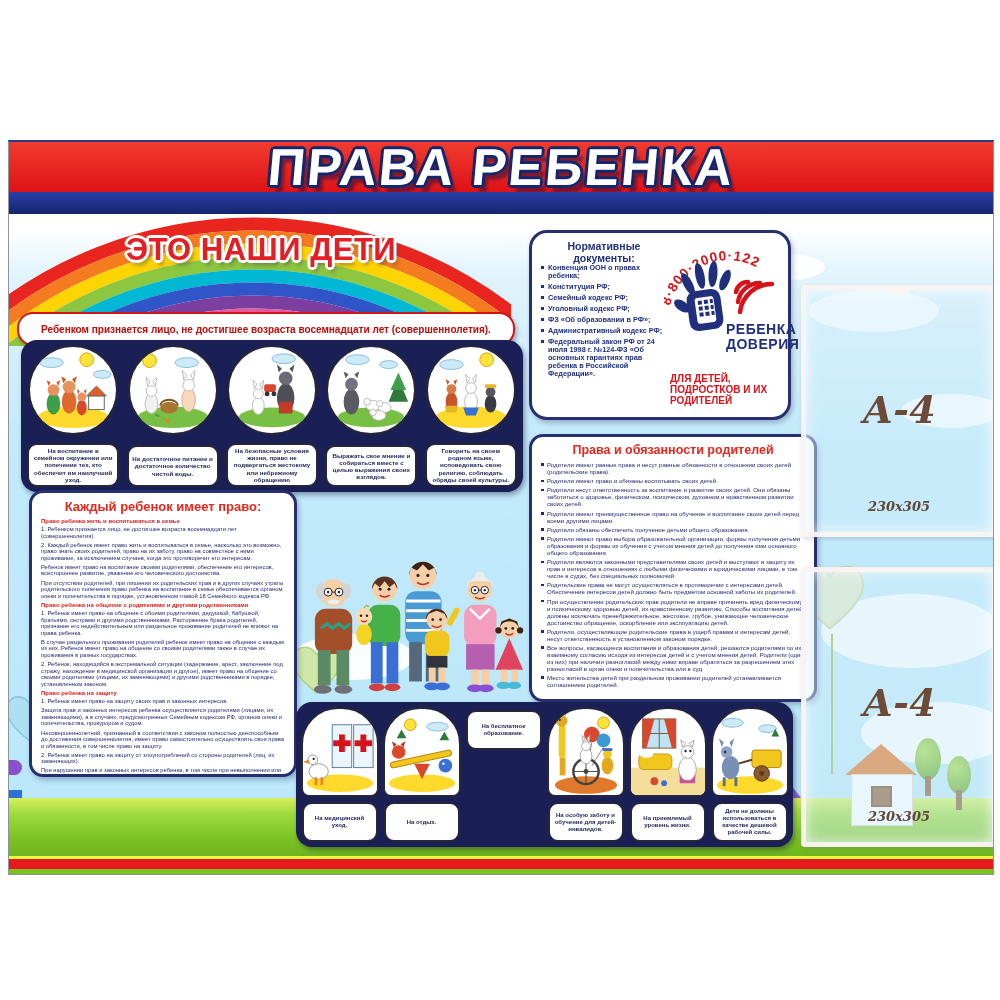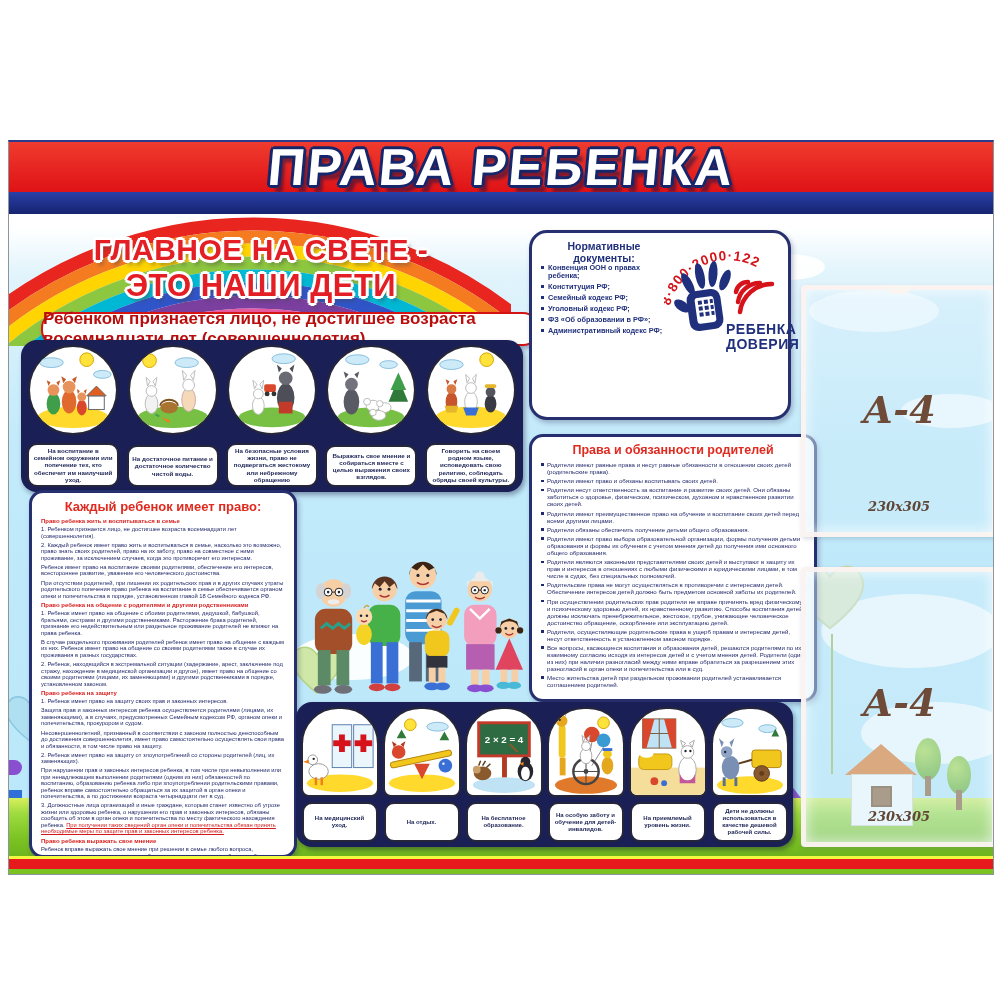--- a/index.html
+++ b/index.html
@@ -13,23 +13,23 @@
   .band-blue{position:absolute;left:0;top:50px;width:100%;height:22px;background:linear-gradient(180deg,#2a3fa8,#15246f);}
   .title{font-size:52px;font-weight:800;color:#fff;letter-spacing:2px;transform:skewX(-5deg);white-space:nowrap;
     text-shadow:3px 0 0 #16266b,-3px 0 0 #16266b,0 3px 0 #16266b,0 -3px 0 #16266b,
       2px 2px 0 #16266b,-2px 2px 0 #16266b,2px -2px 0 #16266b,-2px -2px 0 #16266b,6px 7px 3px rgba(10,20,70,.5);}
   
   .rainbow{position:absolute;left:-6px;top:72px;width:508px;height:132px;}
   .slogan{position:absolute;left:28px;top:90px;width:448px;text-align:center;}
   .slogan-line{font-weight:800;color:#e31e24;letter-spacing:.5px;line-height:36px;
     text-shadow:-2px -2px 0 #fff,2px -2px 0 #fff,-2px 2px 0 #fff,2px 2px 0 #fff,-3px 0 0 #fff,3px 0 0 #fff,0 -3px 0 #fff,0 3px 0 #fff,3px 5px 4px rgba(70,70,70,.55);}
   .sl1{font-size:30px;} .sl2{font-size:31px;}
-  .def-bar{position:absolute;left:32px;top:170px;width:494px;height:30px;background:#fff;
+  .def-bar{position:absolute;left:8px;top:170px;width:494px;height:30px;background:#fff;
     border:2.5px solid #d41414;border-radius:16px;display:flex;align-items:center;justify-content:center;
-    font-size:17px;font-weight:700;color:#b80e0e;box-shadow:2px 3px 4px rgba(40,40,90,.35);}
+    font-size:10px;font-weight:700;color:#b80e0e;box-shadow:2px 3px 4px rgba(40,40,90,.35);}
   
   .docs-card{position:absolute;left:520px;top:88px;width:262px;height:190px;background:#fff;
     border:3px solid #27306e;border-radius:18px;box-shadow:2px 3px 5px rgba(40,40,90,.3);display:flex;padding:7px 5px 5px 8px;box-sizing:border-box;}
   .docs-left{width:128px;}
   .docs-title{color:#20307c;font-weight:800;font-size:10.5px;text-align:center;line-height:12px;margin-bottom:0;}
   .docs-list{margin:0;padding:0;list-style:none;}
   .docs-list li{position:relative;padding-left:8px;font-size:7.3px;font-weight:700;line-height:8px;color:#20307c;margin-bottom:3px;}
   .docs-list li::before{content:"";position:absolute;left:1px;top:2.4px;width:3px;height:3px;background:#20307c;}
   .docs-right{position:relative;flex:1;}
   .phone-name{position:absolute;left:58px;top:82px;color:#20307c;font-weight:800;font-size:14px;line-height:14.5px;letter-spacing:.5px;}
@@ -52,21 +52,21 @@
   .circle-art{width:86px;height:86px;background:#fff;border:2.5px solid #26263a;border-radius:50%;overflow:hidden;flex:none;}
   .arch-art{width:74px;height:86px;background:#fff;border:2px solid #26263a;border-radius:37px 37px 8px 8px;overflow:hidden;flex:none;}
   .circle-art svg,.arch-art svg{width:100%;height:100%;display:block;}
   .caption{background:#fff;border:2px solid #26263a;border-radius:10px;margin-top:3px;width:92px;min-height:42px;
     display:flex;align-items:center;justify-content:center;text-align:center;
     font-size:6.2px;font-weight:700;color:#1c2355;line-height:7.2px;padding:2px 3px;box-sizing:border-box;}
   .caption.small{width:76px;min-height:40px;font-size:6px;line-height:7px;}
   
   .text-card{position:absolute;background:#fff;border:3px solid #27306e;border-radius:14px;
     padding:6px 9px;box-sizing:border-box;overflow:hidden;box-shadow:2px 3px 5px rgba(40,40,90,.3);}
-  .left-card{left:20px;top:348px;width:268px;height:368px;}
+  .left-card{left:20px;top:348px;width:268px;height:287px;}
   .right-card{left:520px;top:292px;width:288px;height:268px;}
   .card-title{color:#e02a1f;font-weight:800;text-align:center;margin:0 0 4px;}
   .left-card .card-title{font-size:13px;} .right-card .card-title{font-size:12.5px;}
   .lc-h{color:#d81f1f;font-weight:700;font-size:6px;line-height:6.8px;margin:3px 0 1.5px;}
   .lc-p{font-size:5.8px;line-height:6.5px;color:#232a6b;margin:0 0 2.6px;}
   .hl{color:#d21a1a;text-decoration:underline;}
   .rc-list{margin:0;padding:0;list-style:none;}
   .rc-list li{position:relative;padding-left:6px;font-size:6.1px;line-height:7px;color:#232a6b;margin-bottom:2.2px;}
   .rc-list li::before{content:"";position:absolute;left:0;top:2.4px;width:2.6px;height:2.6px;background:#232a6b;}
   
@@ -144,36 +144,36 @@
         <circle cx="250" cy="430" r="407" stroke="#f47b20" stroke-width="13"></circle>
         <circle cx="250" cy="430" r="394" stroke="#ffd400" stroke-width="13"></circle>
         <circle cx="250" cy="430" r="381" stroke="#8dc63f" stroke-width="13"></circle>
         <circle cx="250" cy="430" r="368" stroke="#00b8d4" stroke-width="13"></circle>
         <circle cx="250" cy="430" r="355" stroke="#2f55c9" stroke-width="13"></circle>
         <circle cx="250" cy="430" r="342" stroke="#7b3fa0" stroke-width="13"></circle>
         <circle cx="250" cy="430" r="329" stroke="#e85aa0" stroke-width="13"></circle>
       </g>
     </svg>
     <div class="slogan">
-      <div class="slogan-line sl1">ГЛАВНОЕ НА СВЕТЕ -</div>
       <div class="slogan-line sl2">ЭТО НАШИ ДЕТИ</div>
     </div>
 
     <div class="def-bar">Ребенком признается лицо, не достигшее возраста восемнадцати лет (совершеннолетия).</div>
 
     <div class="docs-card">
       <div class="docs-left">
         <div class="docs-title">Нормативные документы:</div>
         <ul class="docs-list">
           <li>Конвенция ООН о правах ребенка;</li>
           <li>Конституция РФ;</li>
           <li>Семейный кодекс РФ;</li>
           <li>Уголовный кодекс РФ;</li>
           <li>ФЗ «Об образовании в РФ»;</li>
           <li>Административный кодекс РФ;</li>
+          <li>Федеральный закон РФ от 24 июля 1998 г. №124-ФЗ «Об основных гарантиях прав ребенка в Российской Федерации».</li>
         </ul>
       </div>
       <div class="docs-right">
         <svg style="position:absolute;left:-4px;top:0;width:132px;height:100px;" viewBox="0 0 132 100">
           <defs>
               <path id="arcP" d="M 6,66 A 60,60 0 0 1 124,74" fill="none"></path>
             </defs>
           <text font-size="13.5" font-weight="bold" fill="#d6131a" letter-spacing="1">
             <textPath href="#arcP">8·800·2000·122</textPath>
           </text>
@@ -200,20 +200,21 @@
           <g fill="none" stroke="#d6131a" stroke-width="4.5" stroke-linecap="round">
             <path d="M72,52 a12,12 0 0 1 12,-10"></path>
             <path d="M74,62 a22,22 0 0 1 22,-19"></path>
             <path d="M76,72 a32,32 0 0 1 32,-28"></path>
           </g>
         </svg>
         <div class="phone-name">
           <div>РЕБЕНКА</div>
           <div>ДОВЕРИЯ</div>
         </div>
+        <div class="audience">ДЛЯ ДЕТЕЙ, ПОДРОСТКОВ И ИХ РОДИТЕЛЕЙ</div>
       </div>
     </div>
 
     <div class="row-panel row-top">
       <div class="cardcell">
         <div class="circle-art">
           <svg viewBox="0 0 88 88">
             <ellipse cx="44" cy="72" rx="36" ry="11" fill="#ffd92b"></ellipse>
             <circle cx="58" cy="13" r="7" fill="#ffe23a" stroke="#d7a500"></circle>
             <ellipse cx="22" cy="16" rx="12" ry="5" fill="#cdeaf8" stroke="#86bedd"></ellipse>
@@ -488,36 +489,20 @@
             <rect x="6" y="48" width="64" height="6" rx="3" transform="rotate(-12 38 56)" fill="#f2c71d" stroke="#b8860b"></rect>
             <circle cx="14" cy="44" r="7" fill="#d9482c"></circle>
               <path d="M9 39 l-2 -6 5 3 z M19 39 l2 -6 -5 3 z" fill="#b33a22"></path>
             <circle cx="62" cy="58" r="7" fill="#3a6fd6"></circle>
               <circle cx="60" cy="56" r="1.2" fill="#fff"></circle>
           </svg>
         </div>
         <div class="caption small">На отдых.</div>
       </div>
       <div class="cardcell">
-        <div class="arch-art">
-          <svg viewBox="0 0 76 88">
-            <ellipse cx="38" cy="78" rx="32" ry="8" fill="#bfe3f5"></ellipse>
-            <rect x="36" y="48" width="5" height="22" fill="#b33a22"></rect>
-            <rect x="12" y="14" width="52" height="34" fill="#2f6b42" stroke="#c23a2a" stroke-width="3"></rect>
-            <text x="38" y="35" text-anchor="middle" font-size="10" font-weight="bold" fill="#fff">2 × 2 = 4</text>
-            <ellipse cx="16" cy="66" rx="9" ry="7" fill="#8a5a2e"></ellipse>
-              <circle cx="10" cy="62" r="4" fill="#caa06a"></circle>
-              <path d="M12 58 l2 -5 M16 58 l3 -5 M20 60 l4 -4" stroke="#5e3c1c" stroke-width="1.5"></path>
-            <ellipse cx="60" cy="64" rx="8" ry="10" fill="#26262e"></ellipse>
-              <ellipse cx="60" cy="66" rx="4.5" ry="7" fill="#fff"></ellipse>
-              <circle cx="60" cy="54" r="5" fill="#26262e"></circle>
-              <path d="M58 54 l-4 2 4 2 z" fill="#f07f1a"></path>
-            <line x1="52" y1="44" x2="44" y2="36" stroke="#8a5a2e" stroke-width="2"></line>
-          </svg>
-        </div>
         <div class="caption small">На бесплатное образование.</div>
       </div>
       <div class="cardcell">
         <div class="arch-art">
           <svg viewBox="0 0 76 88">
             <ellipse cx="38" cy="78" rx="32" ry="9" fill="#e07a2a"></ellipse>
             <circle cx="56" cy="14" r="6" fill="#ffe23a" stroke="#d7a500"></circle>
             <circle cx="44" cy="26" r="8" fill="#d9482c"></circle>
               <circle cx="56" cy="32" r="7" fill="#3a9ad4"></circle>
               <line x1="44" y1="34" x2="40" y2="56" stroke="#888"></line>

